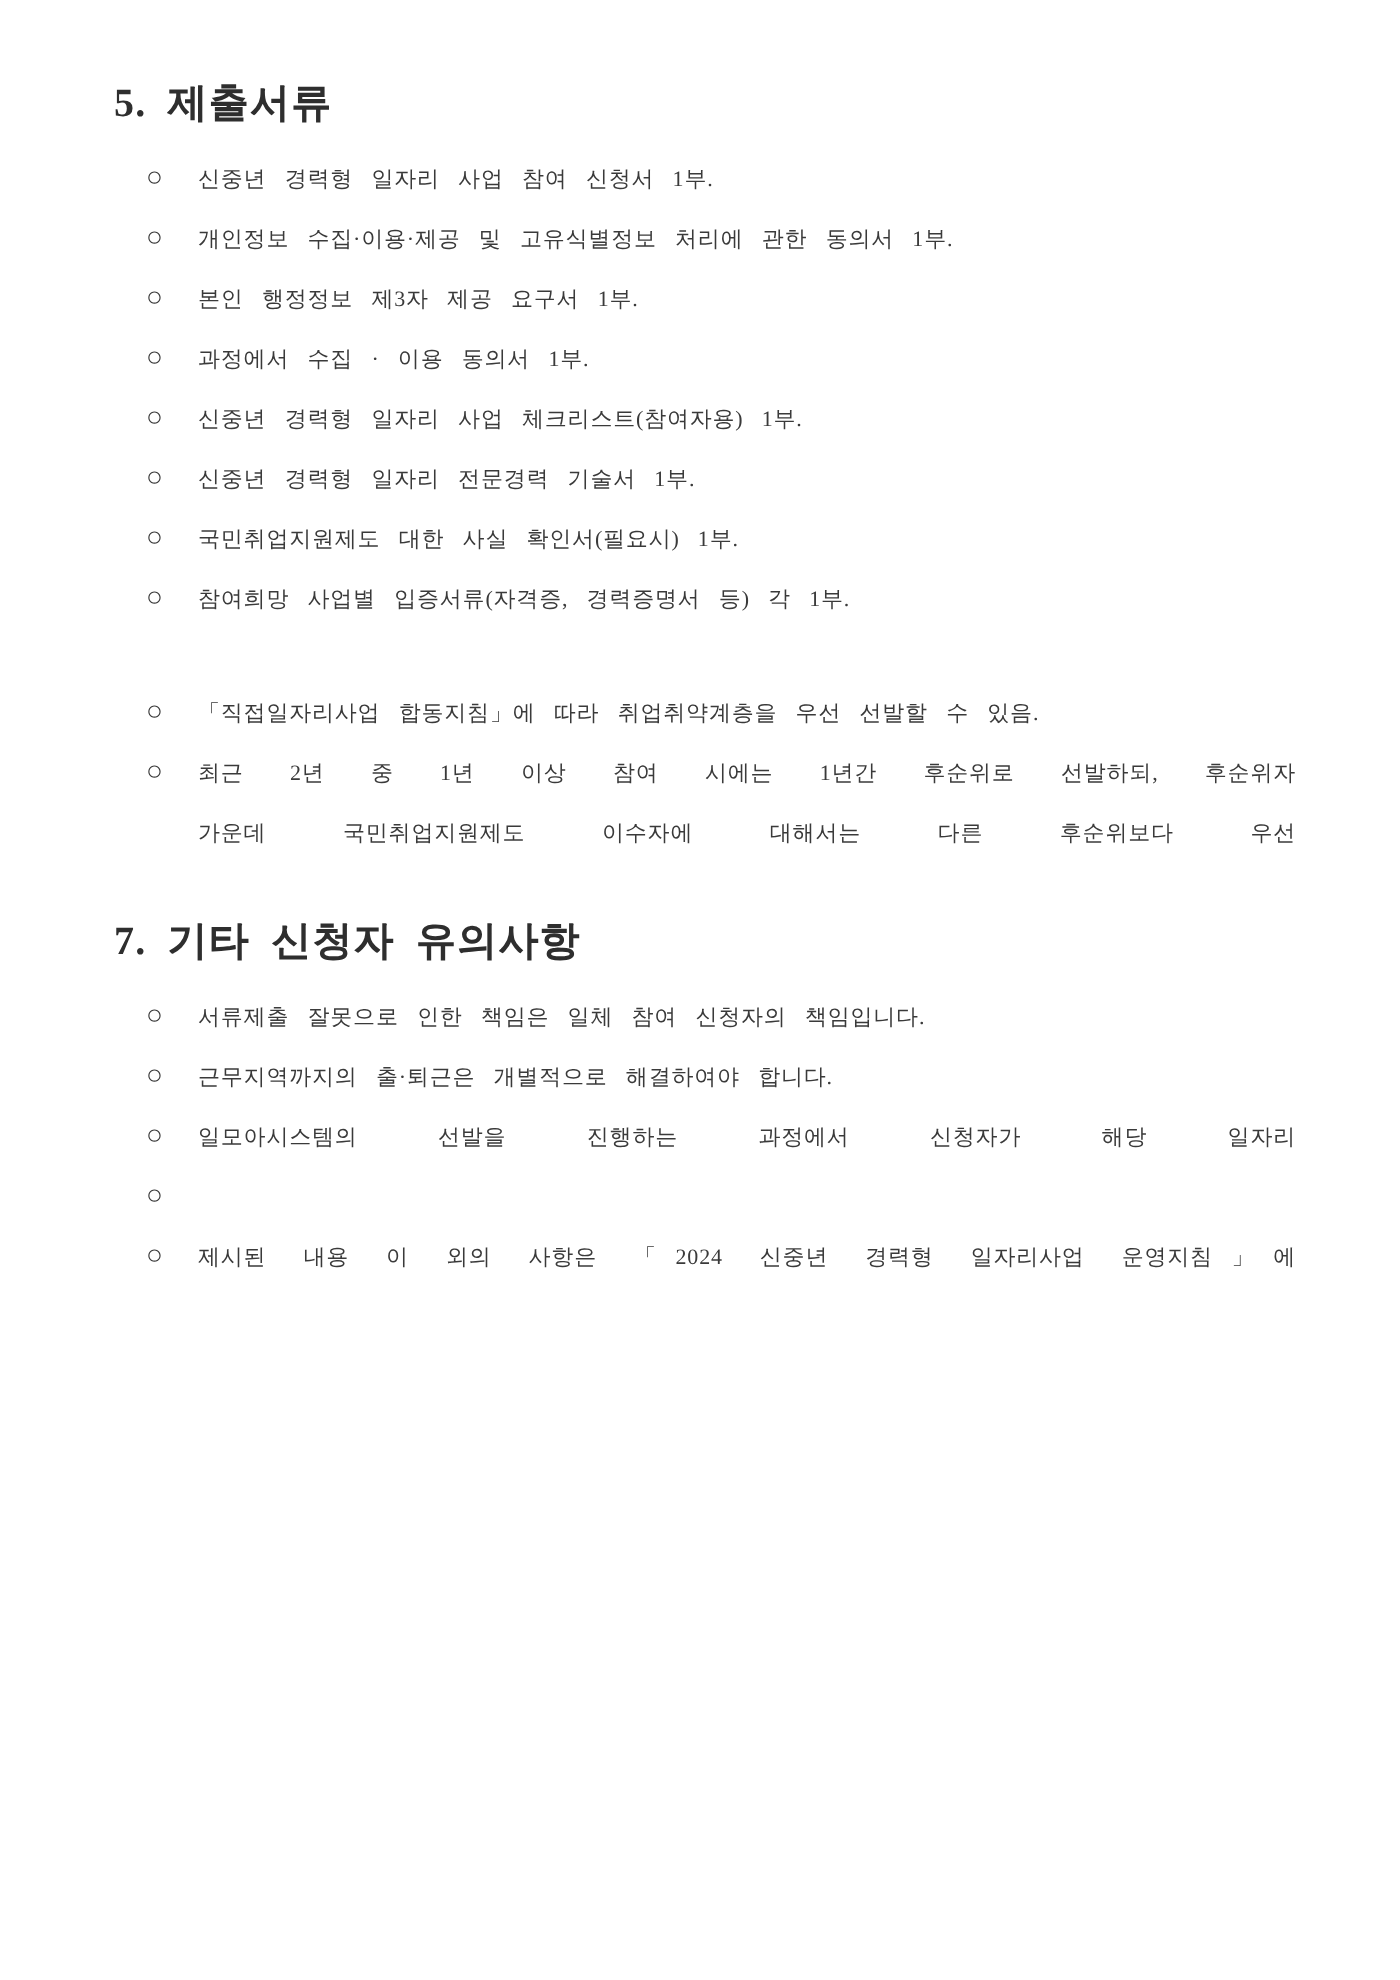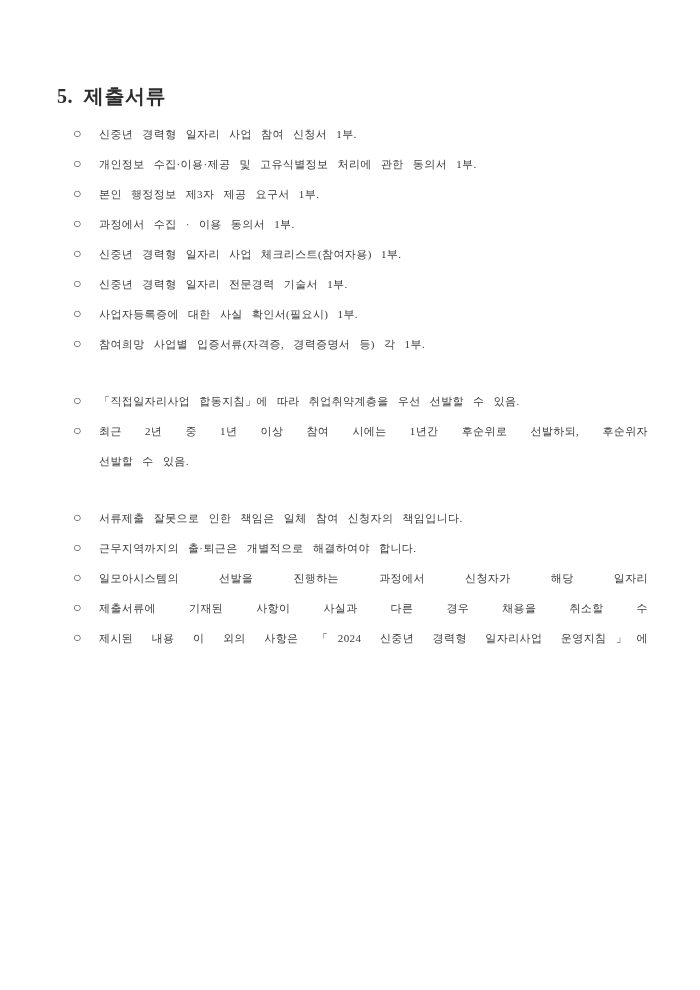--- a/index.html
+++ b/index.html
@@ -8,21 +8,21 @@
     padding: 0;
     background: #e8e8e8;
   }
   .page {
     position: relative;
     width: 700px;
     height: 990px;
     margin: 0 auto;
     background: #ffffff;
     box-sizing: border-box;
-    padding: 84px 52px 0 57px;
+    padding: 40px 52px 0 57px;
     font-family: "Liberation Serif", "DejaVu Serif", serif;
     color: #3a3a3a;
     overflow: hidden;
   }
   .doc-section {
     margin: 0 0 27px 0;
   }
   .section-heading {
     font-size: 20px;
     line-height: 24px;
@@ -98,46 +98,47 @@
       </div>
       <div class="list-item">
         <span class="bullet">○</span>
         <div class="item-body">
           <div class="text-line">신중년 경력형 일자리 전문경력 기술서 1부.</div>
         </div>
       </div>
       <div class="list-item">
         <span class="bullet">○</span>
         <div class="item-body">
-          <div class="text-line">사업자등록증에 대한 사실 확인서(필요시) 1부.</div>
+          <div class="text-line">국민취업지원제도 대한 사실 확인서(필요시) 1부.</div>
         </div>
       </div>
       <div class="list-item">
         <span class="bullet">○</span>
         <div class="item-body">
           <div class="text-line">참여희망 사업별 입증서류(자격증, 경력증명서 등) 각 1부.</div>
         </div>
       </div>
     </section>
     <section class="doc-section">
       <div class="list-item">
         <span class="bullet">○</span>
         <div class="item-body">
           <div class="text-line">「직접일자리사업 합동지침」에 따라 취업취약계층을 우선 선발할 수 있음.</div>
         </div>
       </div>
       <div class="list-item">
         <span class="bullet">○</span>
         <div class="item-body">
           <div class="text-line just">최근 2년 중 1년 이상 참여 시에는 1년간 후순위로 선발하되, 후순위자</div>
-          <div class="text-line">선발할 수 있음.</div>
+          <div class="text-line just">가운데 국민취업지원제도 이수자에 대해서는 다른 후순위보다 우선</div>
         </div>
       </div>
     </section>
     <section class="doc-section">
+      <h2 class="section-heading">7. 기타 신청자 유의사항</h2>
       <div class="list-item">
         <span class="bullet">○</span>
         <div class="item-body">
           <div class="text-line">서류제출 잘못으로 인한 책임은 일체 참여 신청자의 책임입니다.</div>
         </div>
       </div>
       <div class="list-item">
         <span class="bullet">○</span>
         <div class="item-body">
           <div class="text-line">근무지역까지의 출·퇴근은 개별적으로 해결하여야 합니다.</div>
@@ -145,21 +146,20 @@
       </div>
       <div class="list-item">
         <span class="bullet">○</span>
         <div class="item-body">
           <div class="text-line just">일모아시스템의 선발을 진행하는 과정에서 신청자가 해당 일자리</div>
         </div>
       </div>
       <div class="list-item">
         <span class="bullet">○</span>
         <div class="item-body">
-          <div class="text-line just">제출서류에 기재된 사항이 사실과 다른 경우 채용을 취소할 수</div>
         </div>
       </div>
       <div class="list-item">
         <span class="bullet">○</span>
         <div class="item-body">
           <div class="text-line just">제시된 내용 이 외의 사항은 「2024 신중년 경력형 일자리사업 운영지침」에</div>
         </div>
       </div>
     </section>
   </main>

